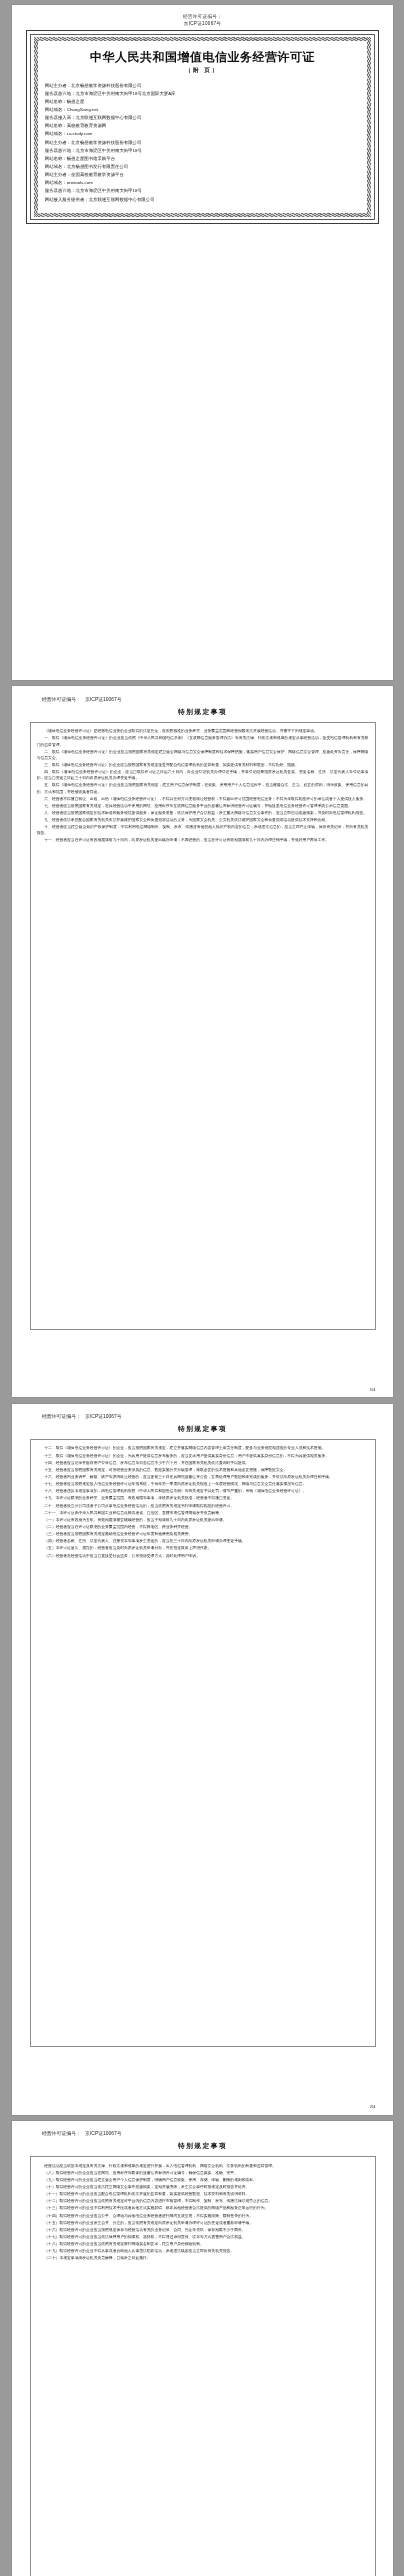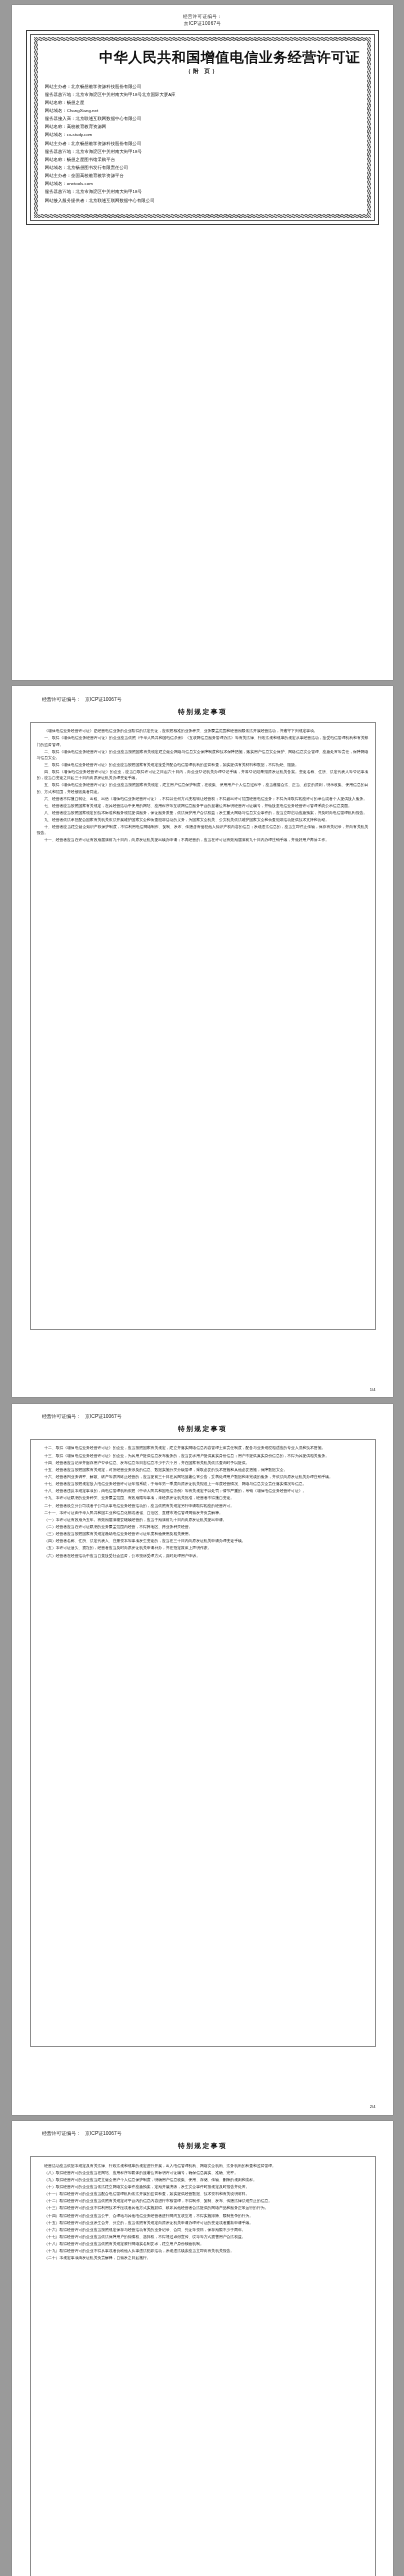--- a/index.html
+++ b/index.html
@@ -62,22 +62,22 @@
   .ornate-inner2 {
     border: 4.1px solid transparent;
     border-image: repeating-linear-gradient(
         45deg,
         #6e6e6e 0px, #6e6e6e 1.5px,
         #d6d6d6 1.5px, #d6d6d6 3.1px) 8;
     padding: 5.2px 7.2px 9.3px 7.2px;
     background: #fff;
   }
   .title-main {
-    text-align: right;
-    font-size: 14px;
+    text-align: center;
+    font-size: 12px;
     font-weight: bold;
     color: #111;
     letter-spacing: 0.5px;
     margin: 3.1px 0 1px 0;
     font-family: Liberation Mono, monospace;
   }
   .title-sub {
     text-align: center;
     font-size: 5.7px;
     font-weight: bold;

